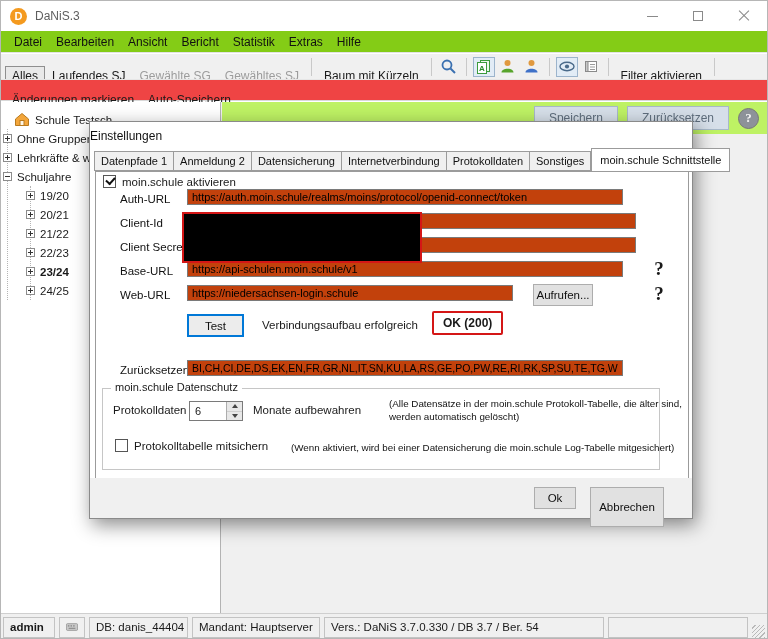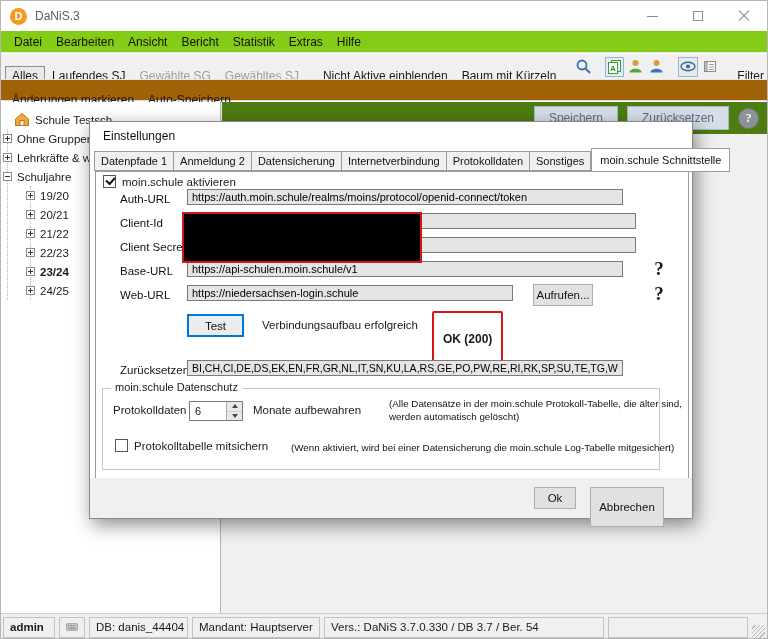--- a/index.html
+++ b/index.html
@@ -25,21 +25,21 @@
   .glyph-close:before { transform:rotate(45deg); } .glyph-close:after { transform:rotate(-45deg); }
 
   
   .menubar { position:absolute; left:0; top:30px; width:100%; height:22px; background:#84cc16;
     display:flex; align-items:center; padding-left:6px; border-bottom:1px solid #e3e3e3; }
   .menu-item { padding:3px 7px; color:#111; }
 
   
   .toolbar1 { position:absolute; left:0; top:53px; width:100%; height:25px; background:#f0f0f0;
     display:flex; align-items:center; padding-left:4px; }
-  .toolbar2 { position:absolute; left:0; top:78px; width:100%; height:22px; background:#a16207;
+  .toolbar2 { position:absolute; left:0; top:78px; width:100%; height:22px; background:#ef4444;
     display:flex; align-items:center; padding-left:4px; border-top:1px solid #e6e6e6; border-bottom:1px solid #d8d8d8; }
   .tb-btn { padding:2px 6px; white-space:nowrap; color:#1a1a1a; border:1px solid transparent;margin-top:19px; }
   .tb-btn.selected { border:1px solid #8f8f8f; background:#e9e9e9; }
   .tb-btn.disabled { color:#9c9c9c; }
   .tb-sep { width:1px; height:18px; background:#c9c9c9; margin:0 5px; }
   .tb-icon { width:22px; height:20px; display:inline-flex; align-items:center; justify-content:center; margin:0 1px; border:1px solid transparent; }
   .tb-icon.boxed { border:1px solid #9cb4cc; background:#e2ecf6; }
 
   
   .main { position:absolute; left:0; top:101px; width:100%; height:511px; background:#f0f0f0; }
@@ -48,64 +48,64 @@
   .trow.root { padding-left:13px; }
   .tgroup { margin-left:6px; border-left:1px dotted #b5b5b5; padding-left:0; }
   .tgroup .trow { padding-left:0; }
   .tgroup.years { margin-left:22px; }
   .expander { width:9px; height:9px; border:1px solid #8c8c8c; background:#fff; position:relative; flex:0 0 9px; margin-left:-5px; }
   .expander:before { content:""; position:absolute; left:1px; top:3px; width:5px; height:1px; background:#333; }
   .expander.plus:after { content:""; position:absolute; left:3px; top:1px; width:1px; height:5px; background:#333; }
   .bold { font-weight:bold; }
 
   .content { position:absolute; left:221px; top:0; width:547px; height:511px; background:#f0f0f0; }
-  .content-header { height:32px; background:#4d7c0f; display:flex; align-items:center; justify-content:flex-end; gap:9px; padding-right:10px; }
+  .content-header { height:32px; background:#bef264; display:flex; align-items:center; justify-content:flex-end; gap:9px; padding-right:10px; }
   .hdr-btn { background:#d6dfe9; border:1px solid #a7b8c9; color:#5f6e7d; padding:4px 14px; font-size:12px; }
   .hdr-help { width:21px; height:21px; border-radius:50%; background:#8d9299; color:#f2f2f2;
     display:flex; align-items:center; justify-content:center; font-weight:bold; font-size:13px;
     font-family:"Liberation Serif","DejaVu Serif",serif; border:1px solid #777; }
 
   
   .statusbar { position:absolute; left:0; top:612px; width:100%; height:27px; background:#f0f0f0;
     border-top:1px solid #cfcfcf; display:flex; align-items:center; gap:4px; padding:0 2px; font-size:11.5px; }
   .sb-panel { height:21px; border:1px solid #c3c3c3; display:flex; align-items:center; padding:0 6px; background:#f0f0f0; white-space:nowrap; overflow:hidden; }
   .sb-user { width:52px; font-weight:bold; }
   .sb-ico  { width:26px; justify-content:center; }
   .sb-db { width:99px; } .sb-mandant { width:128px; } .sb-vers { width:280px; }
   .sb-fill { flex:1; }
   .sb-grip { width:13px; height:13px; align-self:flex-end; margin-bottom:2px;
     background:repeating-linear-gradient(135deg,transparent 0 2px,#b9b9b9 2px 3px); }
 
   
   .dialog { position:absolute; left:88px; top:120px; width:604px; height:398px; background:#fff;
     border:1px solid #8a8a8a; box-shadow:3px 6px 18px rgba(0,0,0,.45); z-index:20; }
-  .dlg-title { height:28px; display:flex; align-items:center; padding-left:13px; font-size:12px; color:#111; }
+  .dlg-title { height:28px; display:flex; align-items:center; font-size:12px; color:#111; }
   .dlg-tabs { position:absolute; left:4px; top:28px; height:21px; display:flex; align-items:flex-end; z-index:2; }
   .tab { font-size:11px; padding:3px 6px; background:#f0f0f0; border:1px solid #9b9b9b; border-left:none; white-space:nowrap; color:#111; }
   .tab:first-child { border-left:1px solid #9b9b9b; }
   .tab.active { background:#fff; border-left:1px solid #9b9b9b; padding:5px 8px; margin-bottom:-1px; position:relative; }
   .dlg-page { position:absolute; left:5px; top:49px; width:594px; height:309px; background:#fff; border:1px solid #9b9b9b; }
 
   .cbx { width:13px; height:13px; border:1px solid #555; background:#fff; position:relative; flex:0 0 13px; }
   .cbx.checked:after { content:""; position:absolute; left:2px; top:1px; width:7px; height:4px;
     border-left:2px solid #111; border-bottom:2px solid #111; transform:rotate(-48deg); }
   .activate-row { position:absolute; left:7px; top:3px; display:flex; align-items:center; gap:6px; font-size:11.5px; }
 
   .frow-label { position:absolute; left:24px; width:66px; font-size:11.5px; color:#111; line-height:20px; white-space:nowrap; }
-  .finput { position:absolute; height:16px; border:1px solid #7a7a7a; background:#e5e5e5; font-family:inherit;
+  .finput { position:absolute; height:16px; border:1px solid #7a7a7a; background:#c2410c; font-family:inherit;
     font-size:11px; padding:2px 4px; color:#000; }
   .q-icon { position:absolute; left:552px; width:22px; height:24px; font-family:"Liberation Serif","DejaVu Serif",serif;
     font-weight:bold; font-size:19px; color:#1a1a1a; text-align:center; }
   .btn { background:#e1e1e1; border:1px solid #adadad; font-family:inherit; font-size:11.5px; color:#111;
     display:inline-flex; align-items:center; justify-content:center; }
   .aufrufen-btn { position:absolute; left:437px; top:112px; width:60px; height:22px; }
   .test-btn { position:absolute; left:91px; top:142px; width:57px; height:23px; border:2px solid #0078d7; background:#ececec; }
   .test-status { position:absolute; left:166px; top:147px; font-size:11.5px; }
   .test-result { position:absolute; left:336px; top:139px; border:2px solid #d41616; border-radius:2px;
-    padding:19px 9px; font-weight:bold; font-size:12px; background:#fff;text-align:right; }
+    padding:3px 9px; font-weight:bold; font-size:12px; background:#fff;text-align:right; }
   .redaction { position:absolute; left:92px; top:90px; width:240px; height:51px; background:#000;
     border:2px solid #d41616; z-index:5; }
 
   .groupbox { position:absolute; left:6px; top:216px; width:558px; height:82px; border:1px solid #c6c6c6; }
   .group-label { position:absolute; left:8px; top:-8px; background:#fff; padding:0 4px; font-size:11px; }
   .g-item { position:absolute; font-size:11.5px; white-space:nowrap; }
   .spinner { position:absolute; left:86px; top:12px; width:54px; height:20px; border:1px solid #7a7a7a; background:#fff; display:flex; }
   .spin-val { flex:1; font-size:11px; padding:3px 0 0 5px; }
   .spin-btns { width:16px; border-left:1px solid #adadad; display:flex; flex-direction:column; }
   .spin-btn { flex:1; background:#e8e8e8; display:flex; align-items:center; justify-content:center; border-bottom:1px solid #cfcfcf; }
@@ -146,21 +146,20 @@
   <span class="menu-item">Extras</span>
   <span class="menu-item">Hilfe</span>
 </div>
 
 <div class="toolbar1">
   <span class="tb-btn selected"><u>A</u>lles</span>
   <span class="tb-btn"><u>L</u>aufendes SJ</span>
   <span class="tb-btn disabled">G<u>e</u>wählte SG</span>
   <span class="tb-btn disabled">G<u>e</u>wähltes SJ</span>
   <span class="tb-sep"></span>
-  <span class="tb-btn">Nicht A<u>k</u>tive einblenden</span>
   <span class="tb-btn"><u>B</u>aum mit Kürzeln</span>
   <span class="tb-sep"></span>
   <span class="tb-icon">
     <svg width="17" height="17" viewBox="0 0 17 17">
       <circle cx="7" cy="7" r="4.5" fill="none" stroke="#3a70b0" stroke-width="1.8"></circle>
       <line x1="10.5" y1="10.5" x2="15" y2="15" stroke="#3a70b0" stroke-width="2"></line>
     </svg>
   </span>
   <span class="tb-sep"></span>
   <span class="tb-icon boxed">

